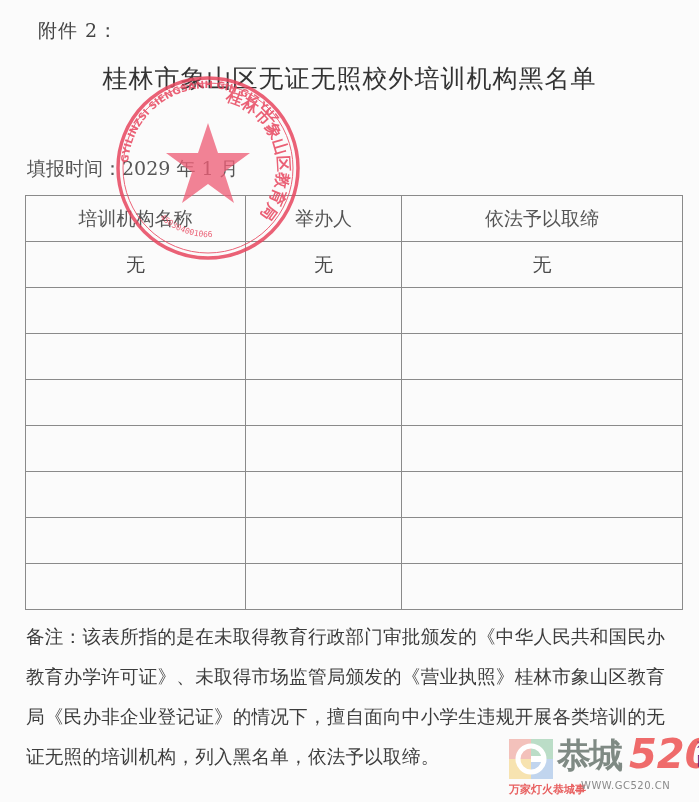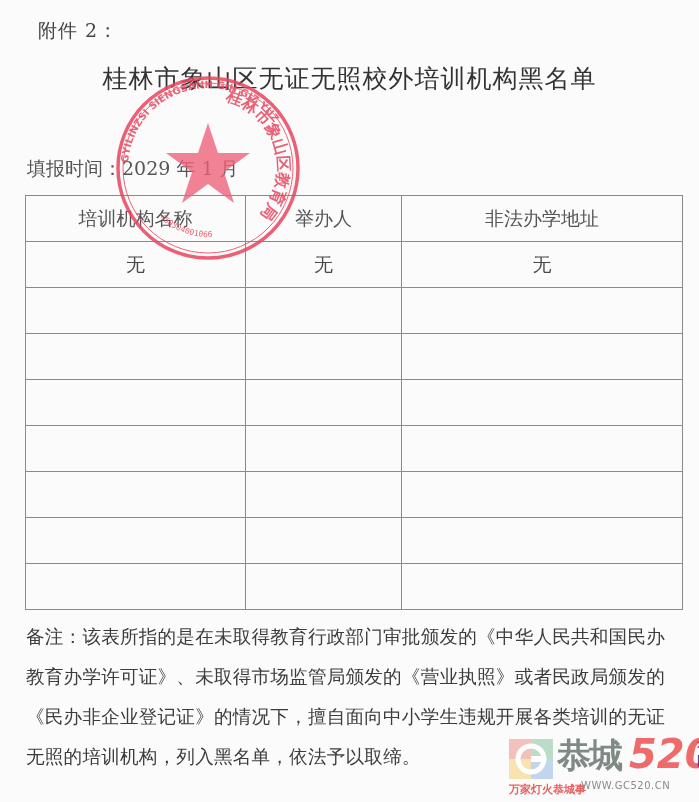--- a/index.html
+++ b/index.html
@@ -95,21 +95,21 @@
 <table class="grid">
   <colgroup>
       <col class="c1">
       <col class="c2">
       <col class="c3">
     </colgroup>
   <thead>
     <tr>
       <th>培训机构名称</th>
       <th>举办人</th>
-      <th>非法办学地址</th>
+      <th>依法予以取缔</th>
     </tr>
   </thead>
   <tbody>
     <tr>
       <td>无</td>
       <td>无</td>
       <td>无</td>
     </tr>
     <tr>
       <td></td>
@@ -142,21 +142,21 @@
       <td></td>
     </tr>
     <tr>
       <td></td>
       <td></td>
       <td></td>
     </tr>
   </tbody>
 </table>
 
-<div class="note">备注：该表所指的是在未取得教育行政部门审批颁发的《中华人民共和国民办教育办学许可证》、未取得市场监管局颁发的《营业执照》或者民政局颁发的《民办非企业登记证》的情况下，擅自面向中小学生违规开展各类培训的无证无照的培训机构，列入黑名单，依法予以取缔。</div>
+<div class="note">备注：该表所指的是在未取得教育行政部门审批颁发的《中华人民共和国民办教育办学许可证》、未取得市场监管局颁发的《营业执照》桂林市象山区教育局《民办非企业登记证》的情况下，擅自面向中小学生违规开展各类培训的无证无照的培训机构，列入黑名单，依法予以取缔。</div>
 
 <svg class="seal" viewBox="0 0 190 190">
   <defs>
     <path id="sealArcCN" d="M 95,95 m -70,0 a 70,70 0 1,1 140,0 a 70,70 0 1,1 -140,0"></path>
     <path id="sealArcPY" d="M 95,95 m -80,0 a 80,80 0 1,1 160,0"></path>
     <path id="sealArcNum" d="M 30,120 a 70,70 0 0,0 130,0"></path>
   </defs>
   <circle cx="95" cy="95" r="90" fill="none" stroke="#e8475f" stroke-width="3.5"></circle>
   <circle cx="95" cy="95" r="85" fill="none" stroke="#e8475f" stroke-width="1"></circle>
   <polygon points="95,50 105,80 137,80 111,99 121,130 95,111 69,130 79,99 53,80 85,80" fill="#ee5d75" opacity="0.9"></polygon>

